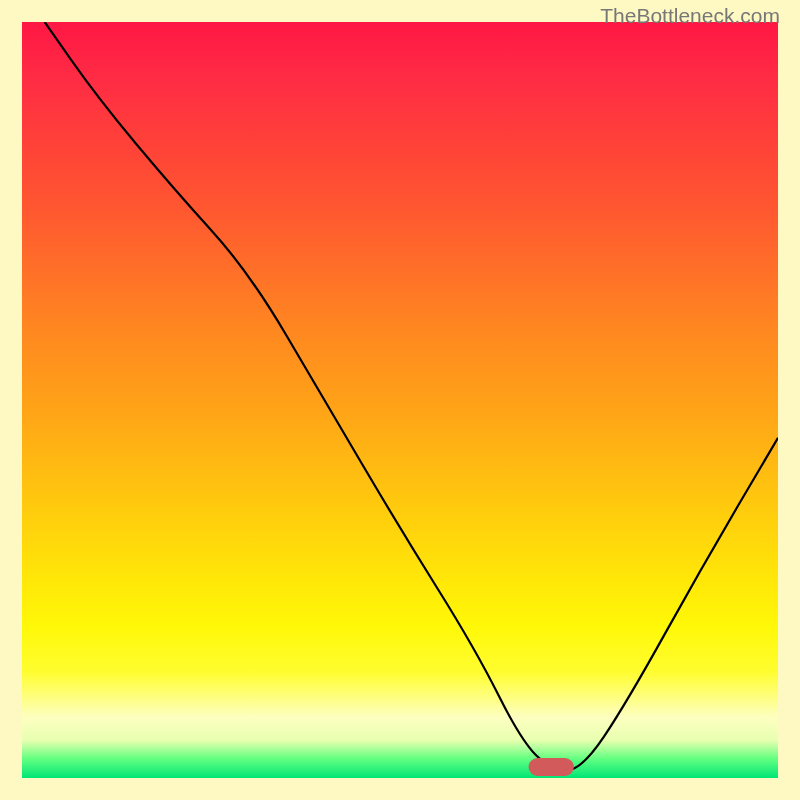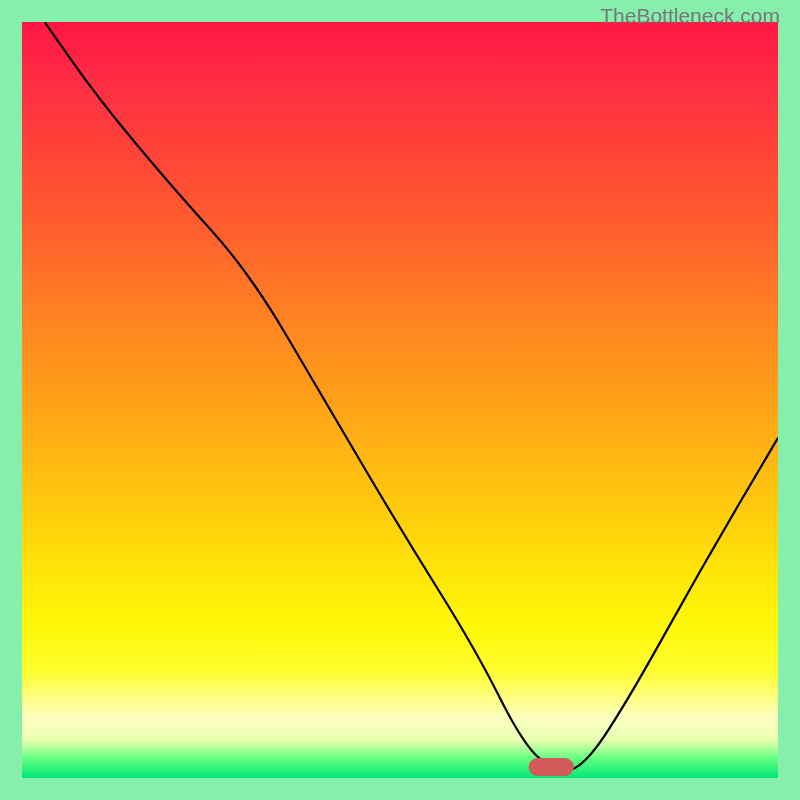--- a/index.html
+++ b/index.html
@@ -8,21 +8,21 @@
     width: 800px;
     height: 800px;
     background: #000;
     font-family: Arial, sans-serif;
     overflow: hidden;
   }
   .container {
     position: relative;
     width: 800px;
     height: 800px;
-    background: #86efac;
+    background: #fef9c3;
   }
   .watermark {
     position: absolute;
     top: 4px;
     right: 20px;
     color: #777;
     font-size: 21px;
     font-weight: 500;
     z-index: 10;
   }

